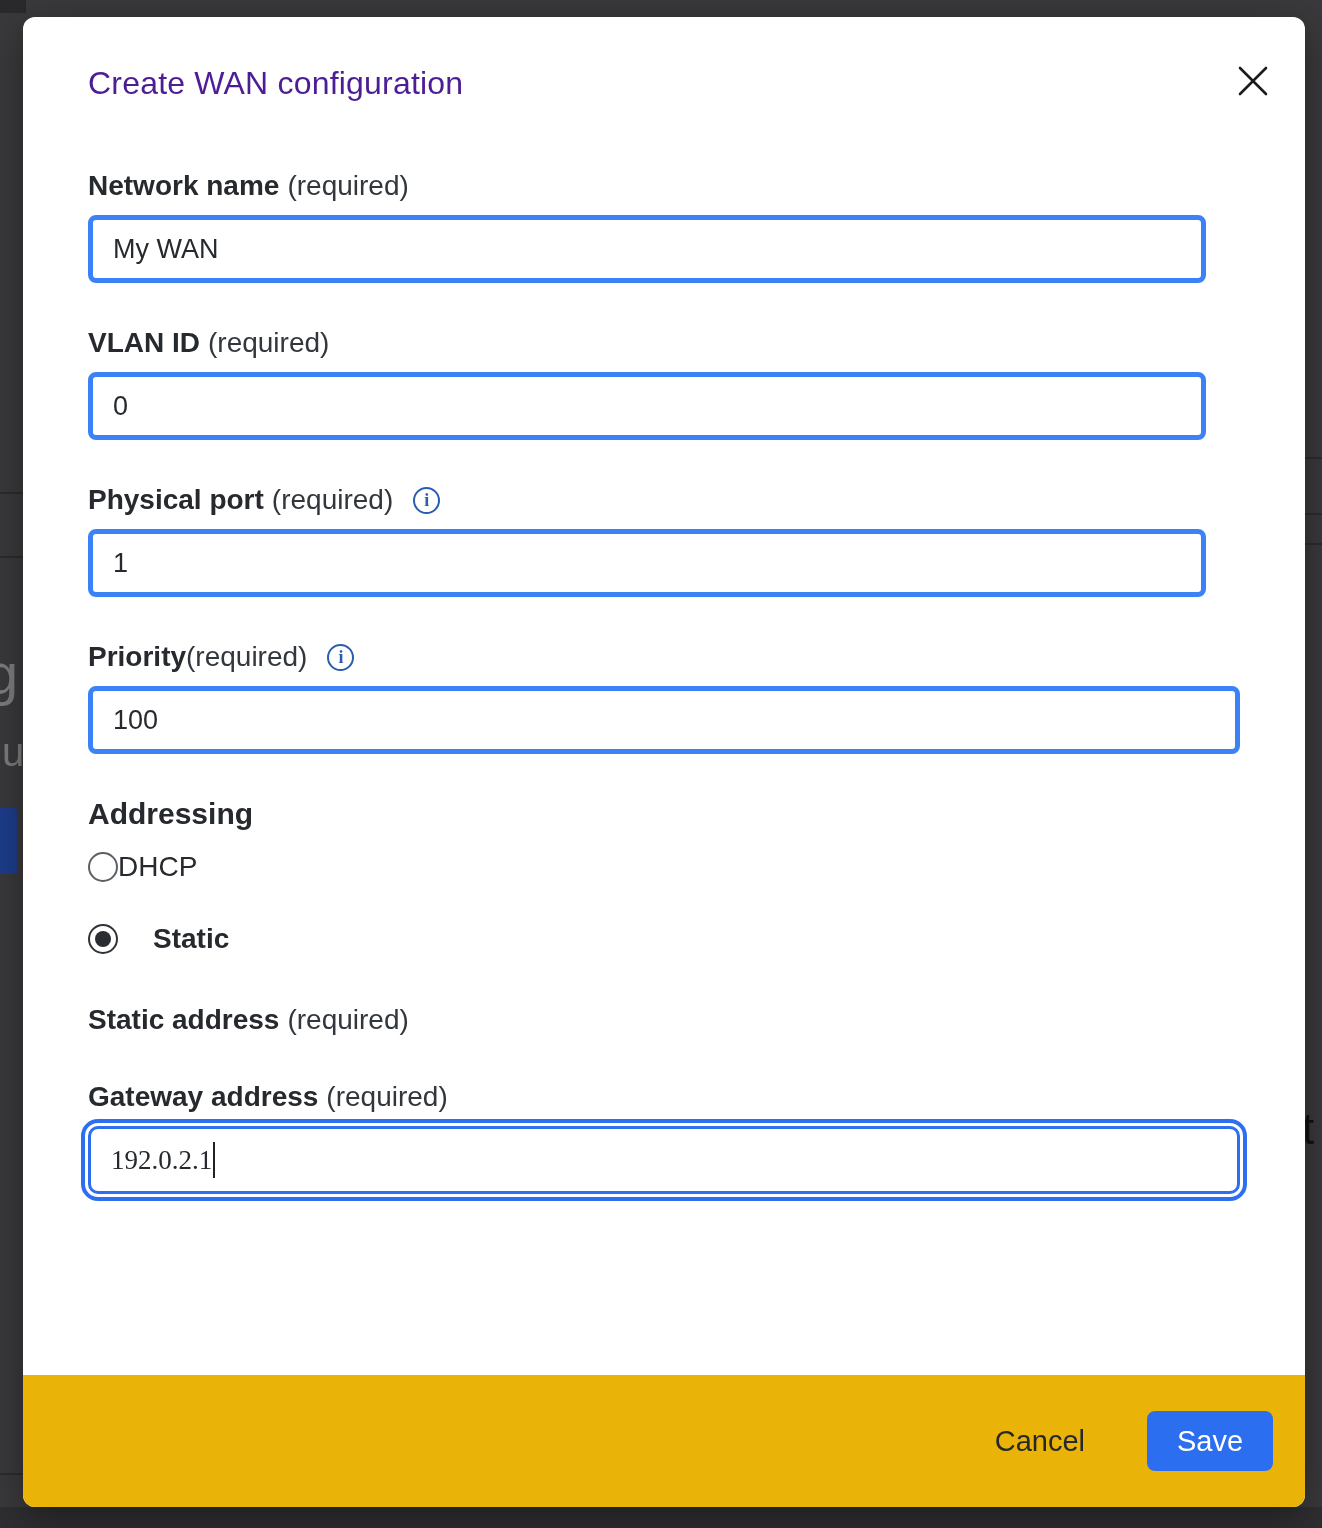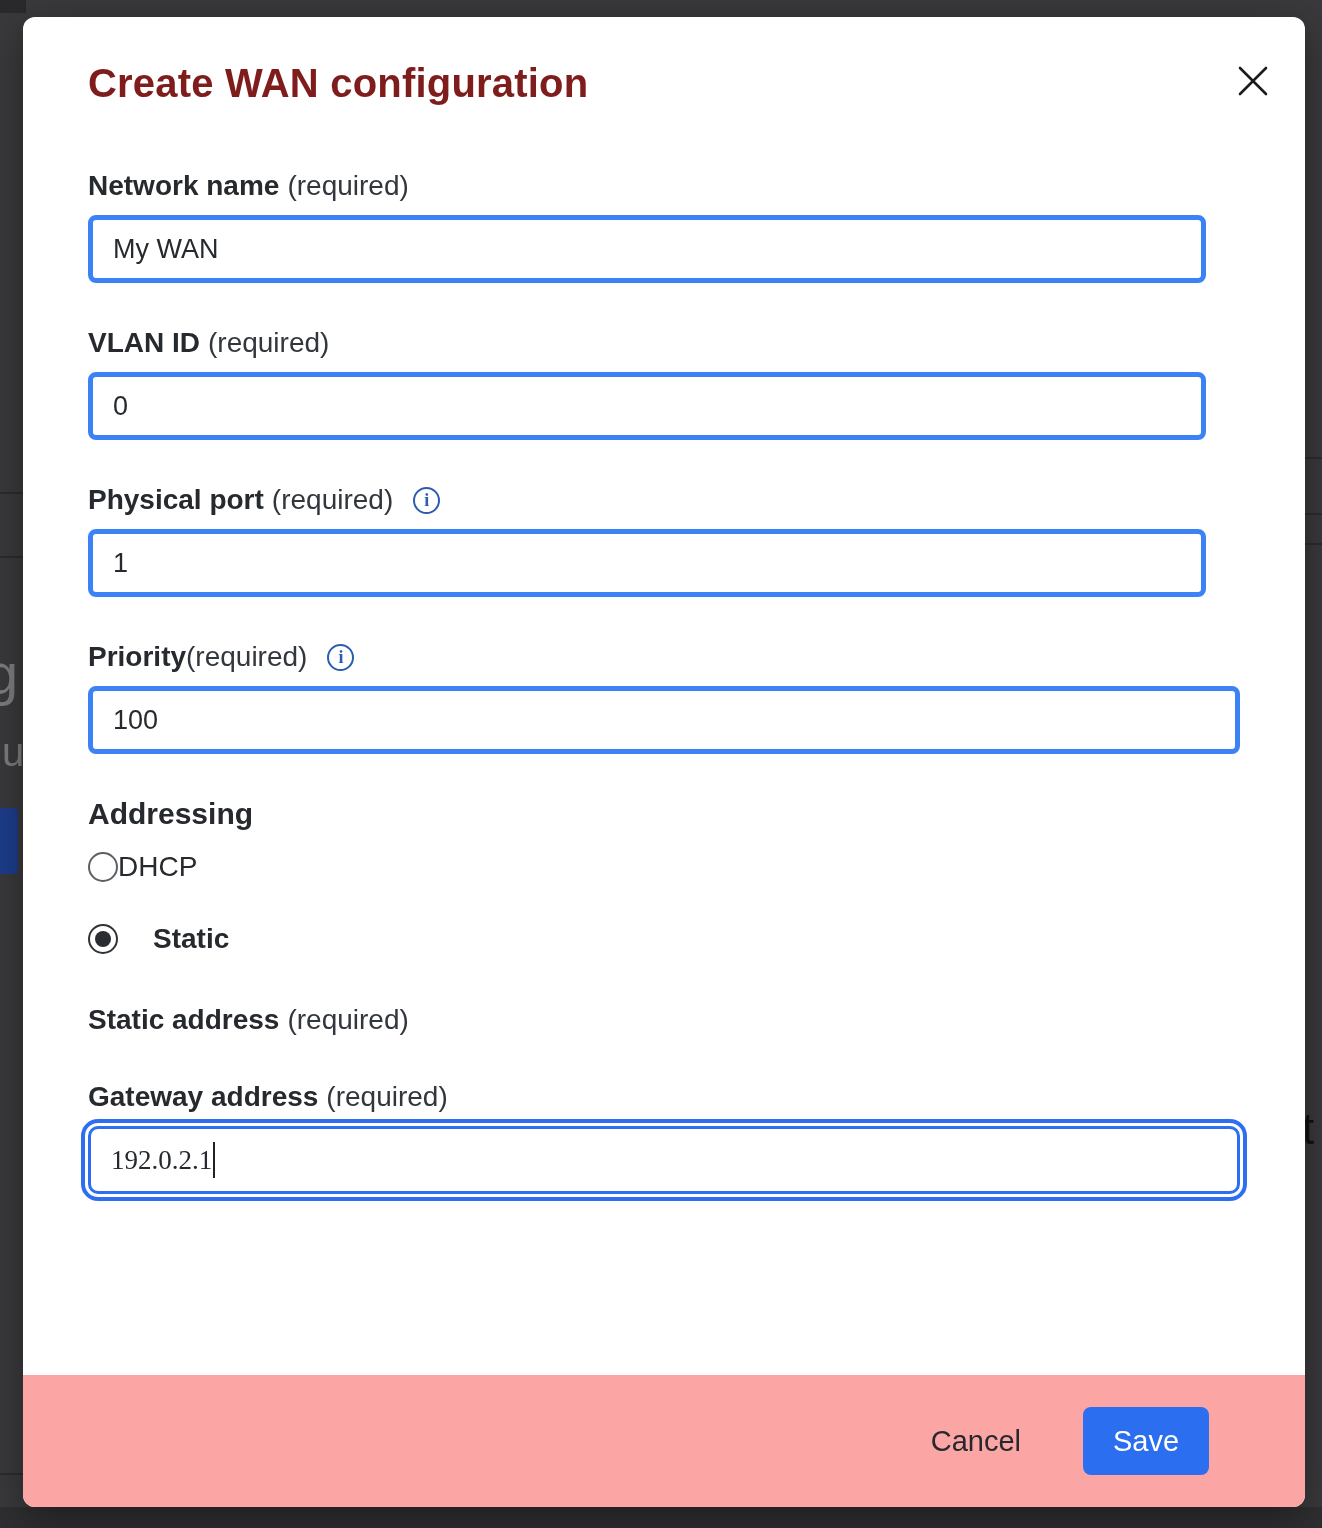--- a/index.html
+++ b/index.html
@@ -43,22 +43,22 @@
 
   .close-btn {
     position: absolute; top: 44px; right: 32px;
     width: 40px; height: 40px;
     background: none; border: none; padding: 0; cursor: pointer;
     display: flex; align-items: center; justify-content: center;
   }
 
   h1.dialog-title {
     margin: 0 0 62px 0;
-    font-size: 40px; line-height: 48px;
-    font-weight: 700; color: #7f1d1d;
+    font-size: 32px; line-height: 48px;
+    font-weight: 400; color: #4c1d95;
     letter-spacing: 0.2px;
   }
 
   .field { margin-bottom: 43px; }
   .field-label-row {
     display: flex; align-items: center;
     font-size: 28px; line-height: 34px;
     margin-bottom: 12px; color: #26292d;
   }
   .field-label-row .lbl { font-weight: 700; }
@@ -119,33 +119,33 @@
   }
   .radio-circle.checked { border-color: #2f3338; }
   .radio-circle .dot { width: 16px; height: 16px; border-radius: 50%; background: #2a2d31; }
   .radio-label { font-size: 28px; color: #26292d; }
   .radio-label.bold { font-weight: 700; margin-left: 35px; }
   .addressing-block { margin-bottom: 48px; }
   .radio-row:last-child { margin-bottom: 0; }
 
   .modal-footer {
     height: 132px; flex: 0 0 auto;
-    background: #fca5a5;
+    background: #eab308;
     border-radius: 0 0 12px 12px;
     display: flex; align-items: center; justify-content: flex-end;
-    padding-right: 96px;
+    padding-right: 32px;
   }
   .cancel-btn {
     background: none; border: none;
     font-family: "Liberation Sans", "DejaVu Sans", sans-serif;
     font-size: 29px; color: #25292e;
     margin-right: 50px; cursor: pointer; padding: 8px 12px;
   }
   .save-btn {
-    width: 126px; height: 68px;
+    width: 126px; height: 60px;
     background: #2b6ff0; border: none; border-radius: 8px;
     font-family: "Liberation Sans", "DejaVu Sans", sans-serif;
     font-size: 29px; color: #ffffff; cursor: pointer;
   }
 </style>
 </head>
 <body>
 
 <div class="corner-dark"></div>
 <div class="overlay-line line-l1"></div>

